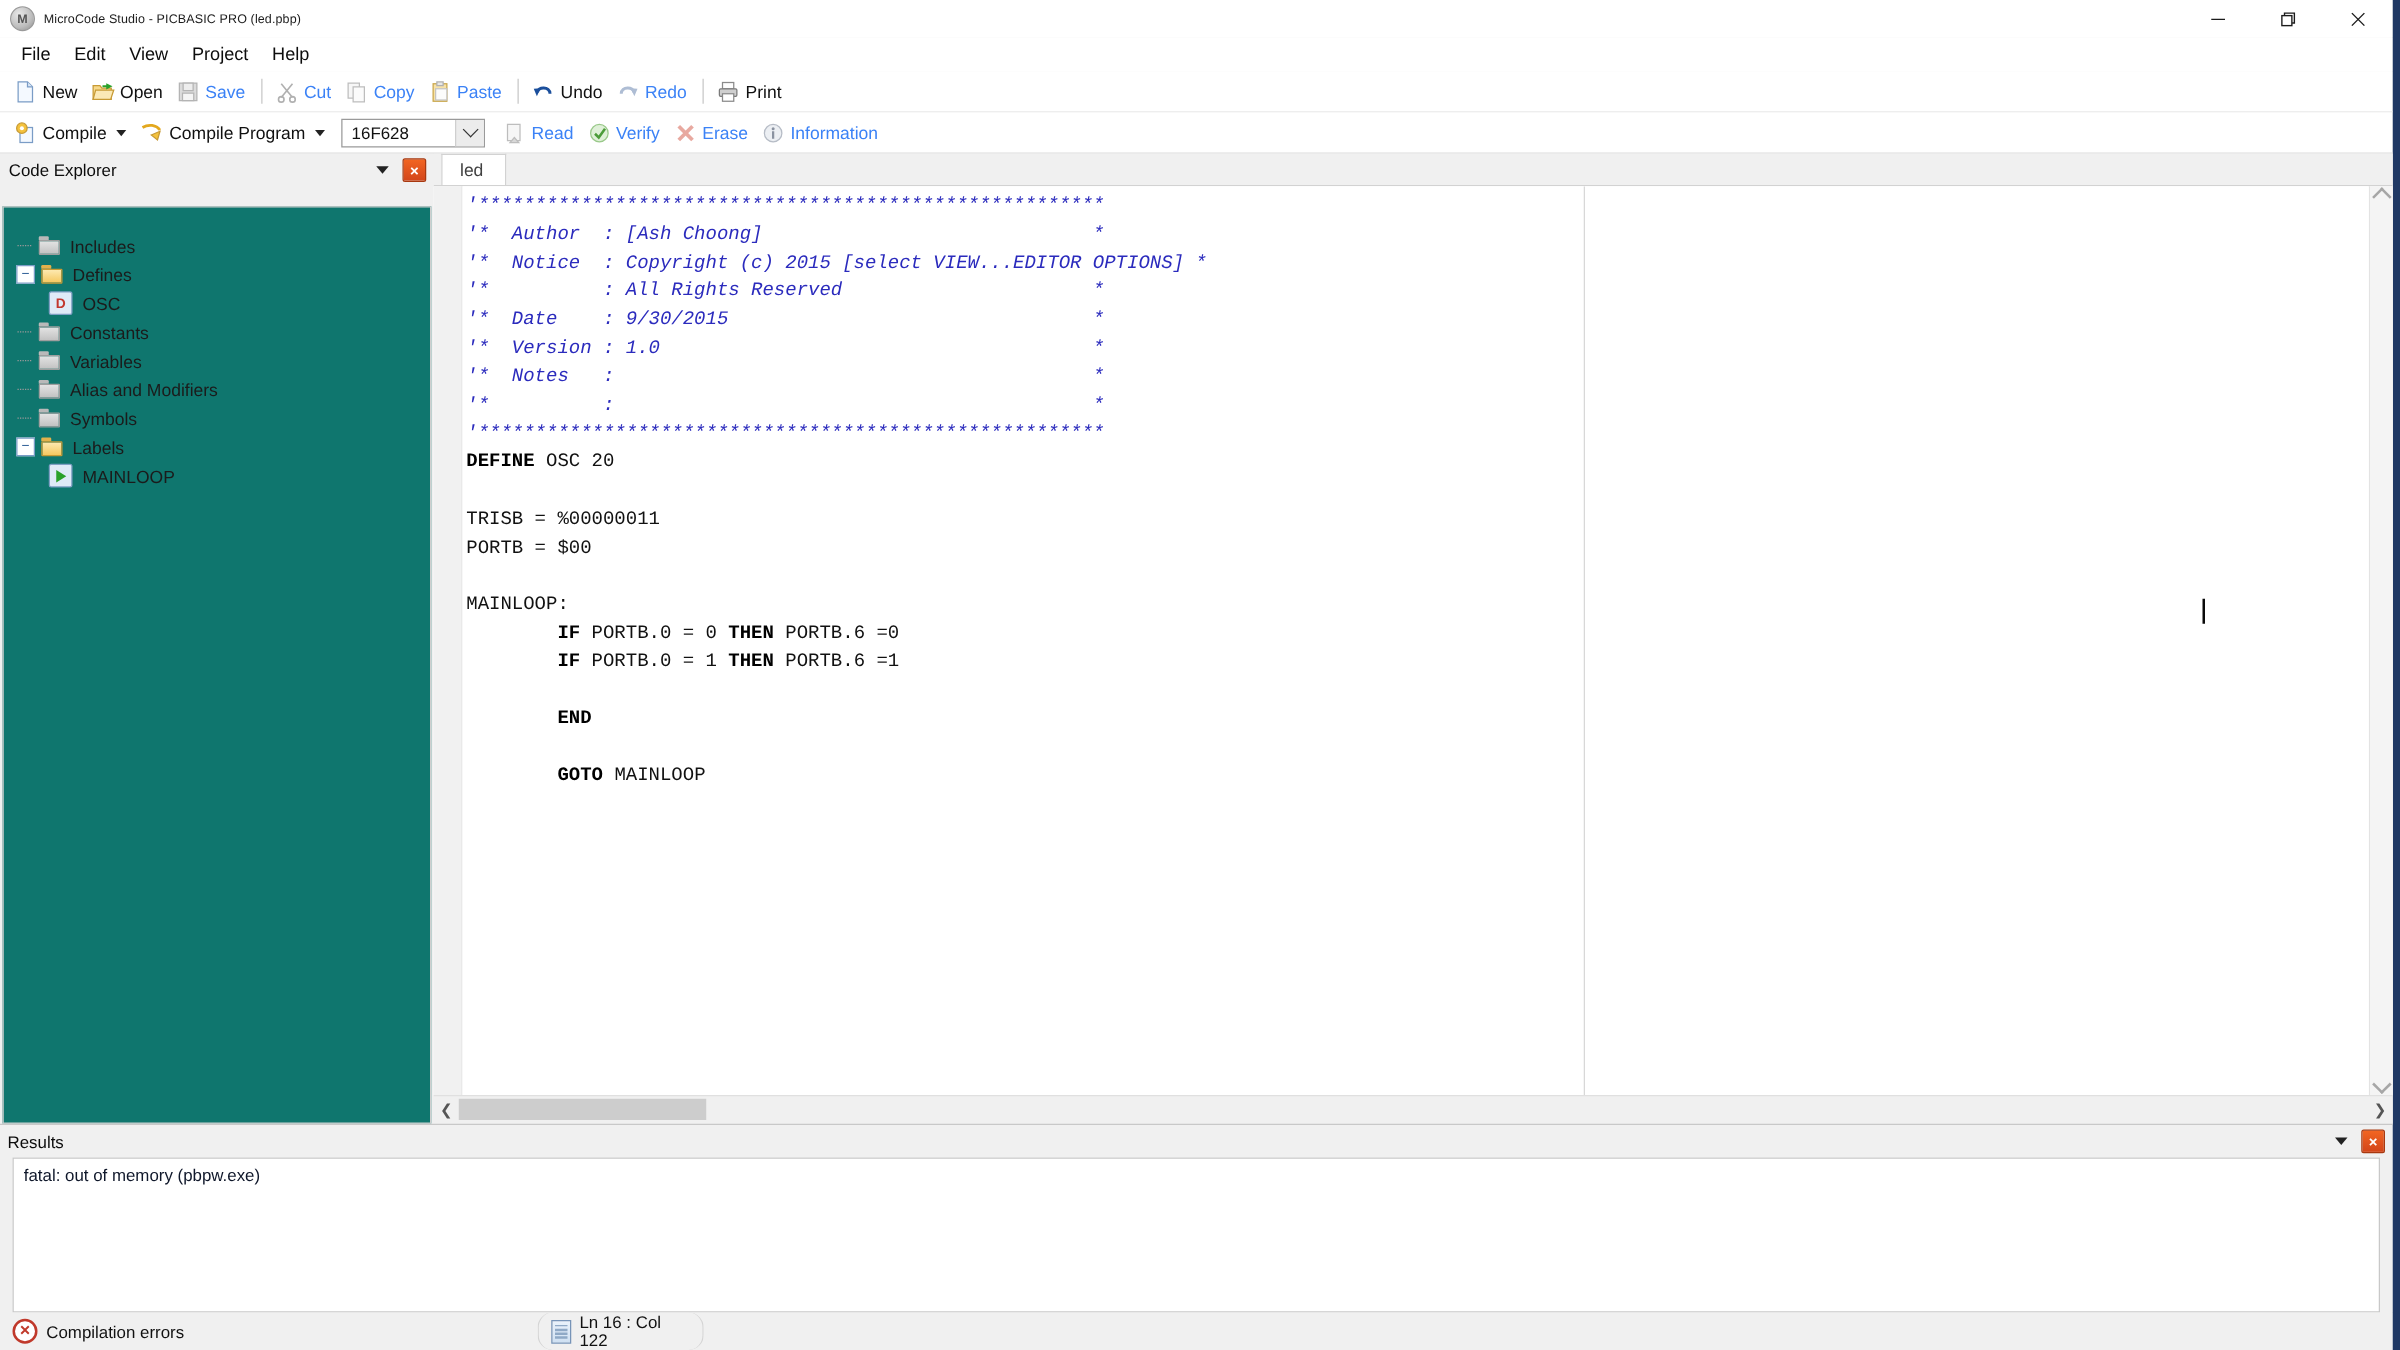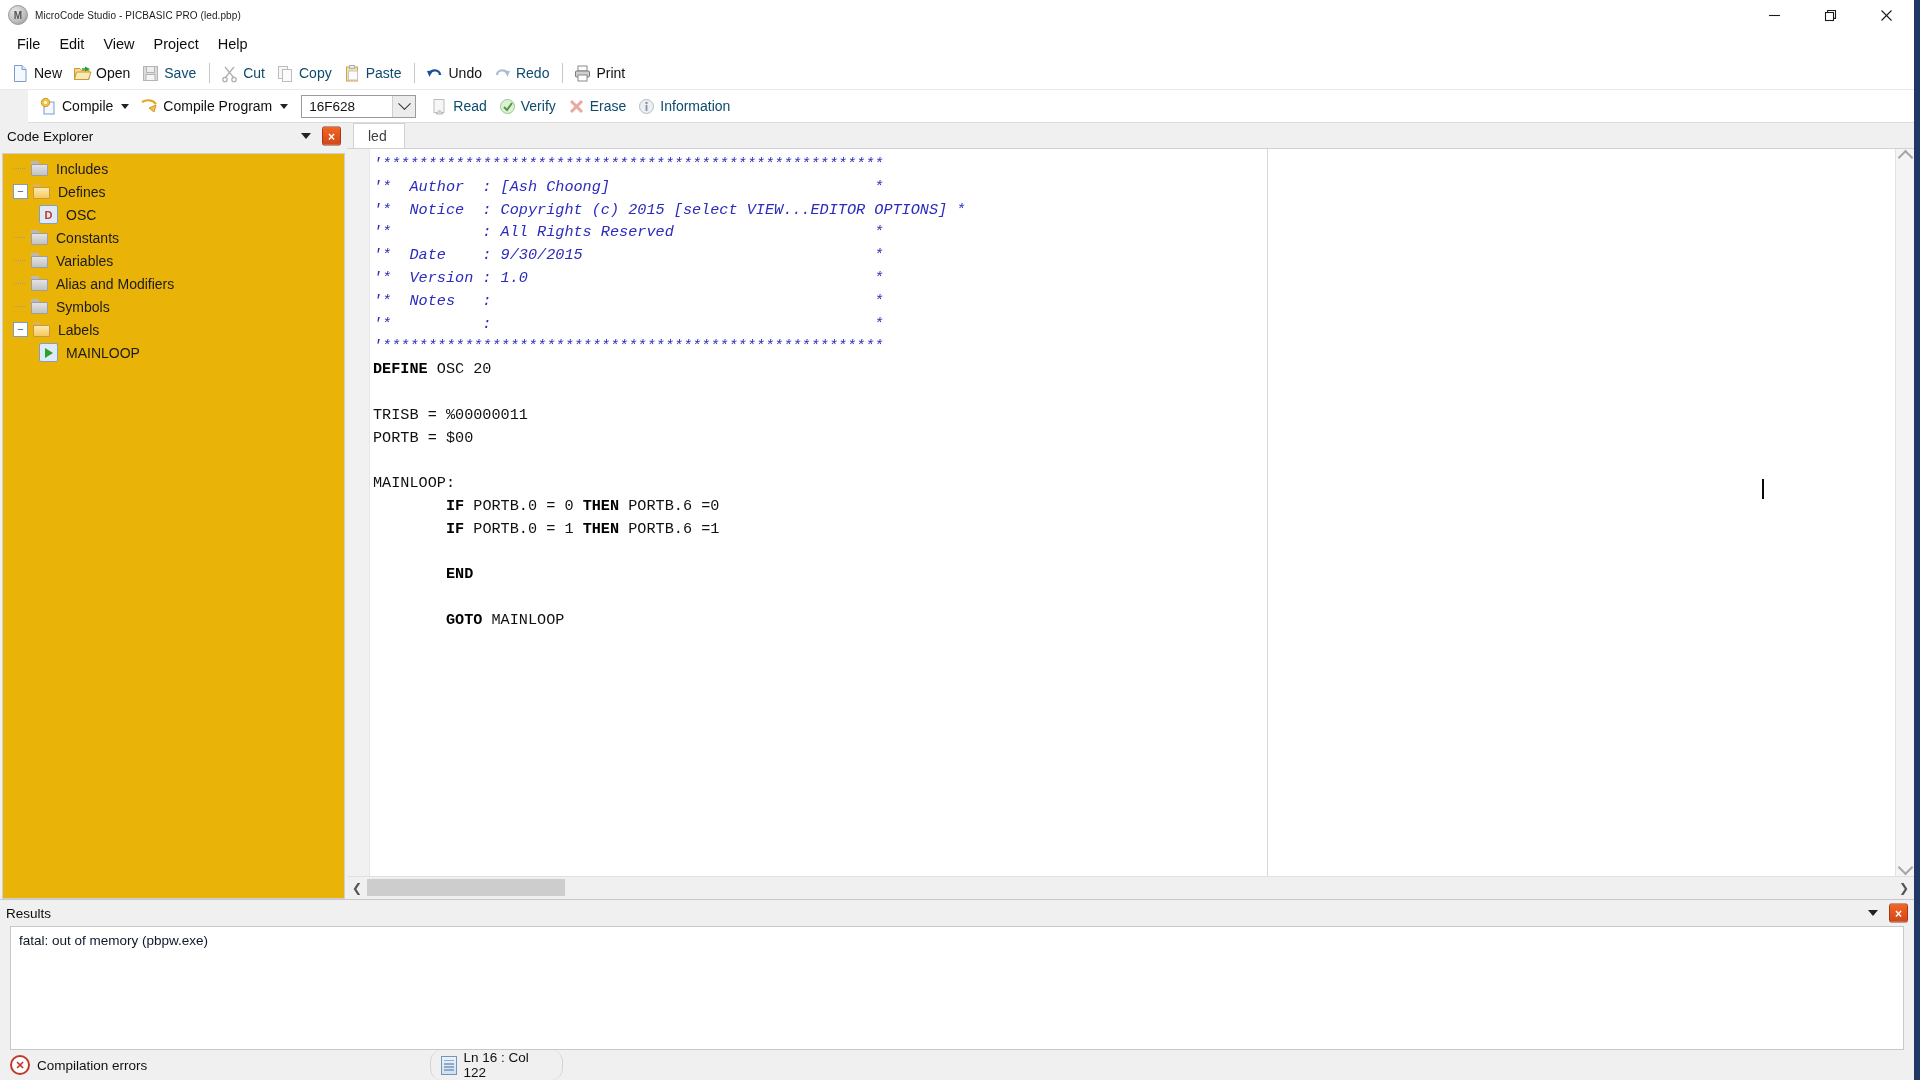--- a/index.html
+++ b/index.html
@@ -62,28 +62,28 @@
   }
 
   
   .toolbar {
     height: 32px; flex: 0 0 32px;
     background: #ffffff;
     display: flex; align-items: center;
     padding-left: 7px;
     border-bottom: 1px solid #e9e9e9;
   }
-  .toolbar.second { border-bottom: 1px solid #dcdcdc; margin-left: 28px; }
+  .toolbar.second { border-bottom: 1px solid #dcdcdc; }
   .tb-btn {
     display: flex; align-items: center; gap: 4px;
     padding: 3px 7px 3px 4px;
     font-size: 14px; color: #101010;
     border-radius: 3px; white-space: nowrap;
   }
-  .tb-btn.disabled { color: #0c4a6e; }
+  .tb-btn.disabled { color: #3b82f6; }
   .tb-sep {
     width: 1px; height: 20px; background: #c8c8c8;
     margin: 0 6px;
   }
   .tb-ico { width: 19px; height: 19px; position: relative; flex: 0 0 19px; }
   .caret {
     width: 0; height: 0; margin-left: 4px;
     border-left: 4px solid transparent; border-right: 4px solid transparent;
     border-top: 5px solid #222;
   }
@@ -138,26 +138,26 @@
     position: absolute; right: 6px; top: 50%; transform: translateY(-50%);
     width: 17px; height: 17px;
     background: linear-gradient(#f26522, #d3461a);
     border: 1px solid #a8380f;
     border-radius: 2px;
     display: flex; align-items: center; justify-content: center;
     color: #fff; font-size: 12px; font-weight: bold; line-height: 1;
   }
   .exp-tree {
     flex: 1 1 auto;
-    margin: 4px 2px 0 2px;
-    background: #eab308;
+    margin: 16px 2px 0 2px;
+    background: #0f766e;
     border: 1px solid #cfcfcf;
     border-top: 1px solid #cfcfcf;
     overflow: hidden;
-    padding-top: 3px;
+    padding-top: 19px;
   }
   .tnode {
     display: flex; align-items: center;
     height: 23px;
     font-size: 14px; color: #1b1b1b;
     padding-left: 10px;
     position: relative;
   }
   .tnode.level2 { padding-left: 36px; }
   .expander {

